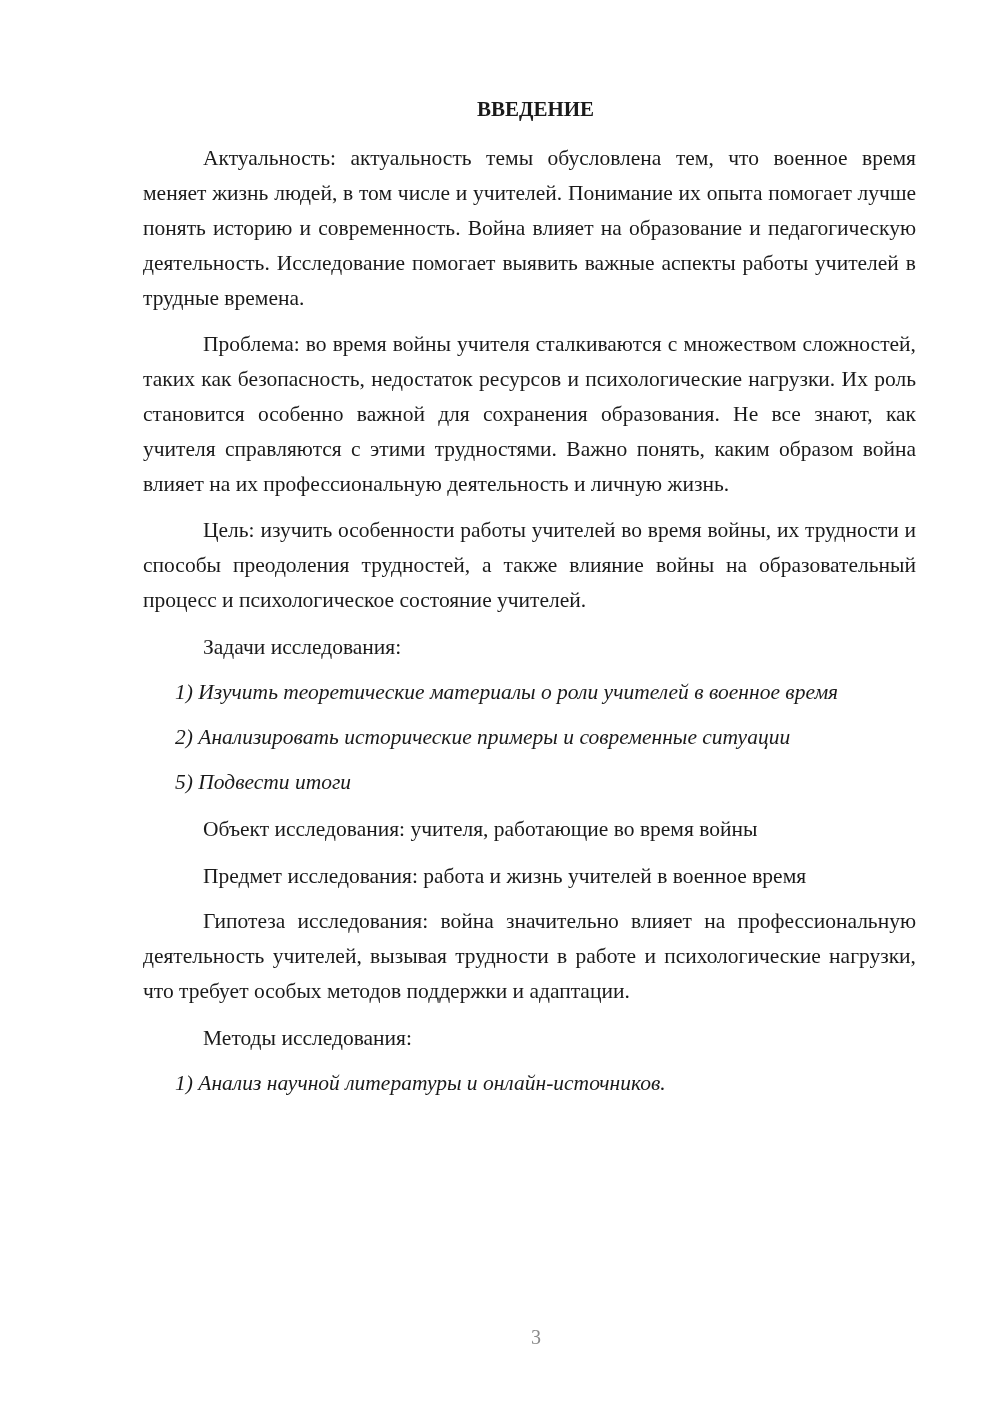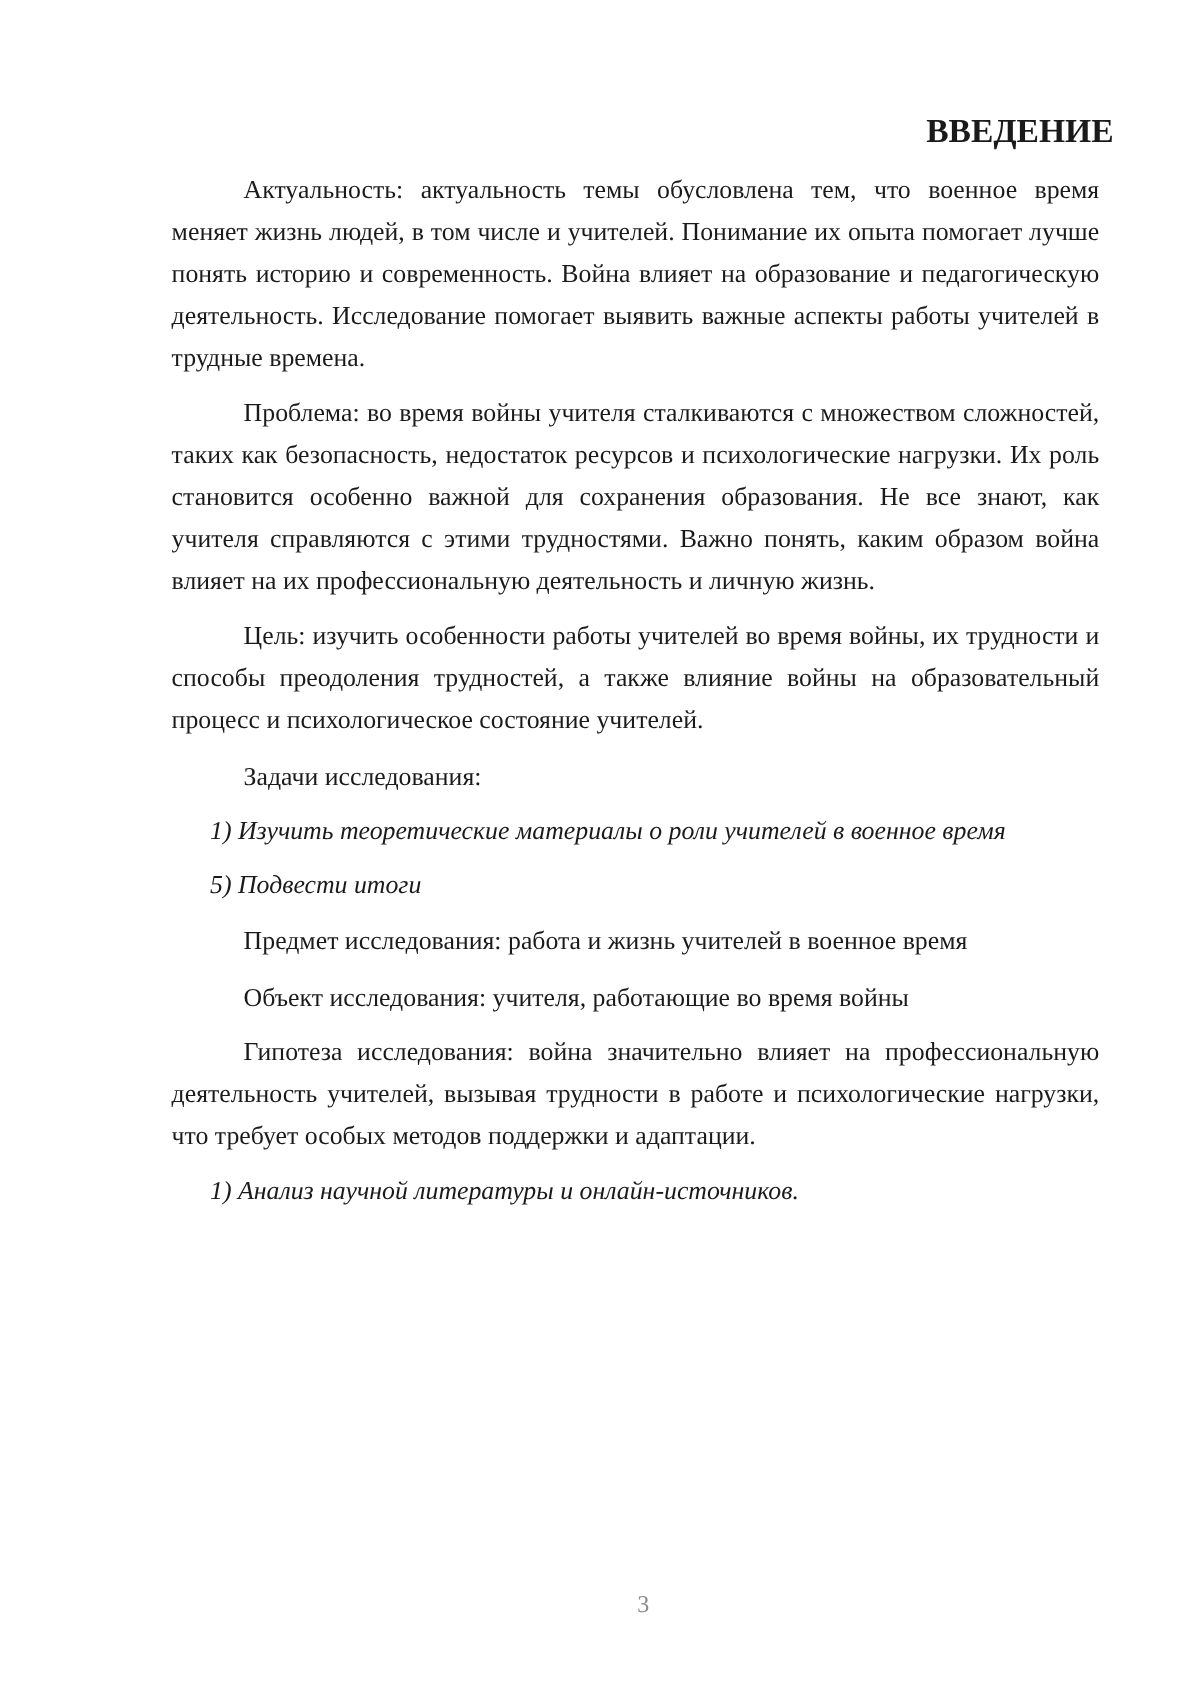--- a/index.html
+++ b/index.html
@@ -17,23 +17,23 @@
     }
     .page {
       position: absolute;
       left: 143px;
       top: 92px;
       width: 785px;
       font-size: 21.5px;
       line-height: 35px;
     }
     .title {
-      text-align: right;
+      text-align: center;
       font-weight: bold;
-      font-size: 28px;
+      font-size: 21px;
       line-height: 35px;
       margin: 0 0 14px 0;
       padding-left: 0;
     }
     .para {
       text-align: justify;
       text-indent: 60px;
       margin: 0 12px 11px 0;
     }
     .line {
@@ -67,28 +67,30 @@
   <p class="para">Актуальность: актуальность темы обусловлена тем, что военное время меняет жизнь людей, в том числе и учителей. Понимание их опыта помогает лучше понять историю и современность. Война влияет на образование и педагогическую деятельность. Исследование помогает выявить важные аспекты работы учителей в трудные времена.</p>
 
   <p class="para">Проблема: во время войны учителя сталкиваются с множеством сложностей, таких как безопасность, недостаток ресурсов и психологические нагрузки. Их роль становится особенно важной для сохранения образования. Не все знают, как учителя справляются с этими трудностями. Важно понять, каким образом война влияет на их профессиональную деятельность и личную жизнь.</p>
 
   <p class="para">Цель: изучить особенности работы учителей во время войны, их трудности и способы преодоления трудностей, а также влияние войны на образовательный процесс и психологическое состояние учителей.</p>
 
   <p class="line">Задачи исследования:</p>
 
   <div>
     <p class="list-item">1) Изучить теоретические материалы о роли учителей в военное время</p>
+    <p class="list-item">2) Анализировать исторические примеры и современные ситуации</p>
     <p class="list-item">5) Подвести итоги</p>
   </div>
 
+  <p class="line">Объект исследования: учителя, работающие во время войны</p>
+
   <p class="line">Предмет исследования: работа и жизнь учителей в военное время</p>
-
-  <p class="line">Объект исследования: учителя, работающие во время войны</p>
 
   <p class="para">Гипотеза исследования: война значительно влияет на профессиональную деятельность учителей, вызывая трудности в работе и психологические нагрузки, что требует особых методов поддержки и адаптации.</p>
 
+  <p class="line">Методы исследования:</p>
 
   <div>
     <p class="list-item">1) Анализ научной литературы и онлайн-источников.</p>
   </div>
 </div>
 
 <div class="page-number">3</div>
 
 </body></html>

